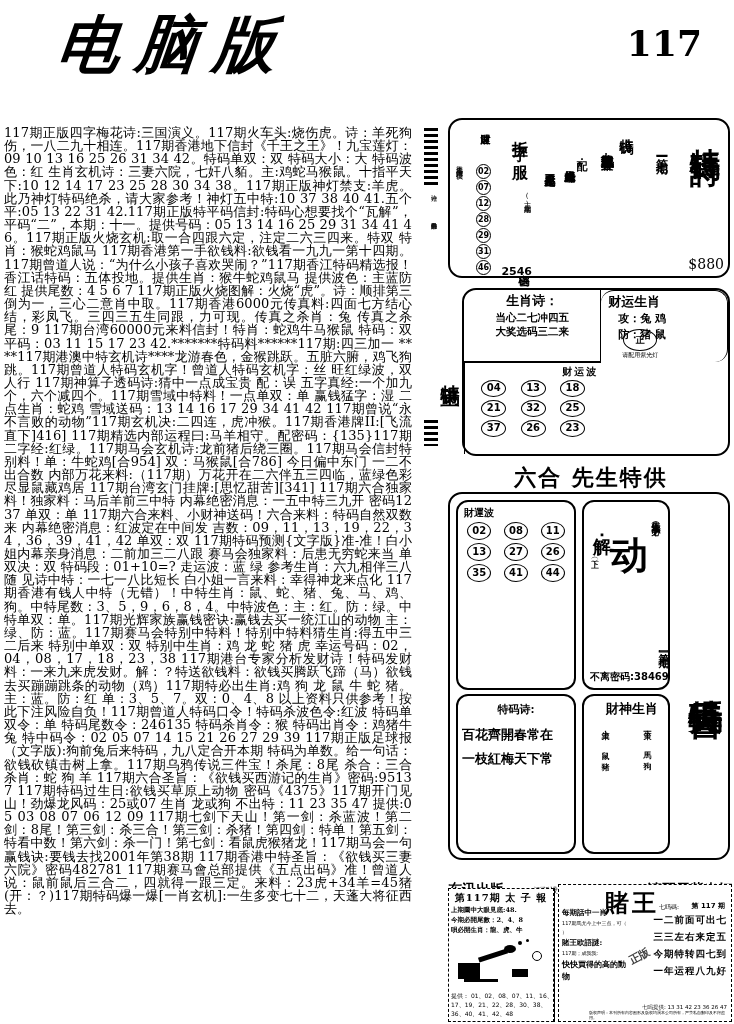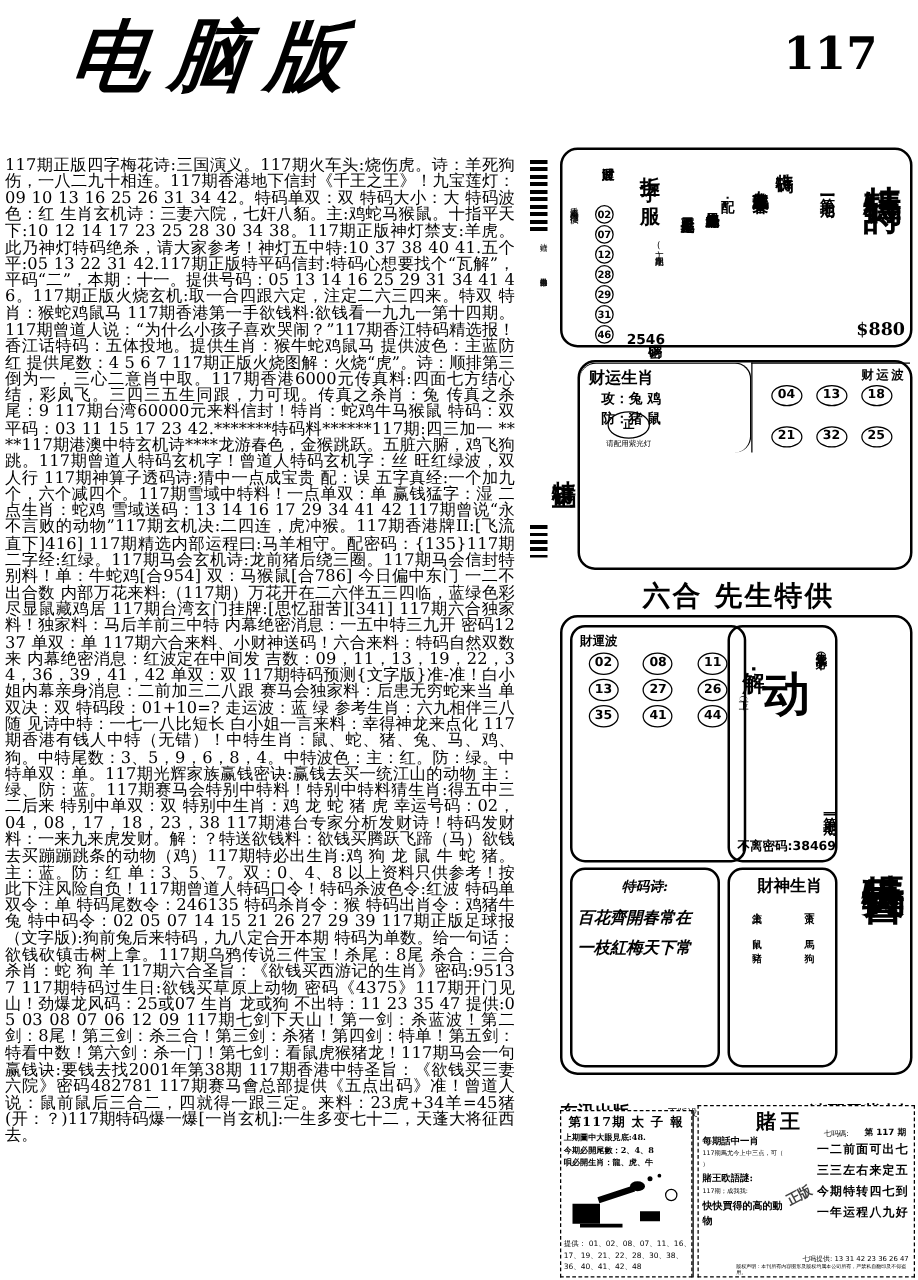--- a/index.html
+++ b/index.html
@@ -62,21 +62,21 @@
   
   #box-temashi { left:448px; top:118px; width:282px; height:160px; }
   #box-temashi .inner { position:relative; width:100%; height:100%; }
   .tm-title {
     position:absolute; right:6px; top:4px;
     font-family:"DejaVu Serif","Liberation Serif",serif;
     font-size:30px; font-weight:bold; line-height:34px;
     writing-mode:vertical-rl; text-orientation:upright;
     letter-spacing:4px;
   }
-  .tm-price { position:absolute; right:4px; bottom:4px; font-size:14px; font-weight:bold;
+  .tm-price { position:absolute; right:4px; bottom:4px; font-size:14px; font-weight:normal;
     font-family:"DejaVu Serif","Liberation Serif",serif;}
   .tm-issue { position:absolute; right:58px; top:28px; font-size:12px; font-weight:bold;
     writing-mode:vertical-rl; text-orientation:upright; letter-spacing:1px;}
   .tm-label { position:absolute; right:92px; top:8px; font-size:14px; font-weight:bold;
     writing-mode:vertical-rl; text-orientation:upright; letter-spacing:2px;}
   .tm-line1 { position:absolute; right:112px; top:22px; font-size:13px; font-weight:bold;
     writing-mode:vertical-rl; text-orientation:upright; letter-spacing:1px;}
   .tm-pei { position:absolute; right:140px; top:32px; font-size:11px; font-weight:bold;
     writing-mode:vertical-rl; text-orientation:upright;}
   .tm-line2 { position:absolute; right:152px; top:42px; font-size:11px; font-weight:bold;
@@ -120,21 +120,21 @@
     font-family:"DejaVu Serif","Liberation Serif",serif; }
   .tw-p { font-size:10.5px; text-align:center; font-weight:bold;
     font-family:"DejaVu Serif","Liberation Serif",serif; line-height:14px;}
   .tw-left-small { font-size:9px; line-height:12px; }
   .tw-mima { font-size:11px; font-weight:bold; text-align:center;
     font-family:"DejaVu Sans","Liberation Sans",sans-serif; }
   .tw-attack { font-size:11px; font-weight:bold; line-height:16px; padding-left:14px;
     font-family:"DejaVu Serif","Liberation Serif",serif;}
   .cfb-title { font-size:10px; font-weight:bold; text-align:right; letter-spacing:2px;
     font-family:Liberation Sans, sans-serif; margin-bottom:1px;}
-  .ball-grid { display:grid; grid-template-columns:repeat(3,1fr); gap:16px 4px; padding:0 8px;}
+  .ball-grid { display:grid; grid-template-columns:repeat(3,1fr); gap:3px 4px; padding:0 8px;}
   .ball {
     border:1.5px solid #000; border-radius:50%;
     width:25px; height:17px; font-size:10px; line-height:14px; text-align:center;
     font-family:"DejaVu Sans","Liberation Sans",sans-serif; font-weight:bold;
     justify-self:center;
   }
   .seal { position:absolute; left:16px; bottom:2px; width:46px; text-align:center; }
   .seal .ring { width:34px; height:22px; border:1px solid #000; border-radius:50%;
     margin:0 auto; font-size:9px; line-height:20px; font-weight:bold;}
   .seal .cap { font-size:6px; }
@@ -153,41 +153,41 @@
   #box-tianshu { left:448px; top:492px; width:282px; height:368px; }
   .ts-side {
     position:absolute; right:2px; top:6px; width:54px; height:352px;
     font-family:"DejaVu Serif","Liberation Serif",serif;
     font-size:34px; font-weight:bold; line-height:40px; text-align:center;
     writing-mode:vertical-rl; text-orientation:upright; letter-spacing:2px;
   }
   .ts-issue { position:absolute; right:58px; top:150px; font-size:11px; font-weight:bold;
     writing-mode:vertical-rl; text-orientation:upright; letter-spacing:1px;}
   .ts-upper { position:absolute; left:6px; top:6px; width:214px; height:190px; }
-  .ts-cfb { position:absolute; left:0; top:0; width:141px; height:190px;
+  .ts-cfb { position:absolute; left:0; top:0; width:120px; height:190px;
     border:2px solid #000; border-radius:12px; }
   .ts-cfb .t { font-size:10px; font-weight:bold; padding:4px 0 2px 6px;
     font-family:"DejaVu Serif","Liberation Serif",serif;}
   .ts-cfb .ball-grid { padding:0 4px; gap:3px 2px;}
   .ts-cfb .ball { width:24px; height:18px; line-height:15px; font-size:10px;}
   .ts-jie { position:absolute; left:126px; top:0; width:88px; height:190px;
     border:2px solid #000; border-radius:12px; }
   .ts-jie .jchar { position:absolute; left:6px; top:22px; font-size:18px; font-weight:bold;
     writing-mode:vertical-rl; text-orientation:upright;}
   .ts-jie .jsx { position:absolute; left:4px; top:52px; font-size:8px;
     writing-mode:vertical-rl; text-orientation:upright;}
   .ts-jie .dong { position:absolute; left:26px; top:28px; font-size:38px; font-weight:bold;
     font-family:"DejaVu Serif","Liberation Serif",serif;}
   .ts-jie .giver { position:absolute; right:6px; top:12px; font-size:9px; font-weight:bold;
     writing-mode:vertical-rl; text-orientation:upright; letter-spacing:1px;}
   .ts-jie .bili { position:absolute; left:6px; bottom:4px; font-size:10px; font-weight:bold;
     font-family:"DejaVu Sans","Liberation Sans",sans-serif; white-space:nowrap;}
   .ts-lower { position:absolute; left:6px; top:200px; width:214px; height:160px; }
   .ts-poem { position:absolute; left:0; top:0; width:120px; height:160px;
-    border:2px solid #000; border-radius:12px; padding:6px 4px;font-style:italic;}
+    border:2px solid #000; border-radius:12px; padding:6px 4px;}
   .ts-poem .t { font-size:11px; font-weight:bold; text-align:center;
     font-family:"DejaVu Serif","Liberation Serif",serif; margin-bottom:6px;}
   .ts-poem .l { font-size:13px; font-weight:bold; text-align:left; line-height:24px;
     font-family:"DejaVu Serif","Liberation Serif",serif;}
   .ts-god { position:absolute; left:126px; top:0; width:88px; height:160px;
     border:2px solid #000; border-radius:12px; }
   .ts-god .t { font-size:13px; font-weight:bold; text-align:center; padding-top:4px;
     font-family:"DejaVu Serif","Liberation Serif",serif;margin-left:12px;}
   .ts-god .cols { display:flex; justify-content:space-around; padding-top:6px; }
   .ts-god .c { font-size:8px; font-weight:bold; writing-mode:vertical-rl;
@@ -208,21 +208,21 @@
     font-family:"DejaVu Serif","Liberation Serif",serif; letter-spacing:1px;}
   .tz-l { font-size:6.5px; font-weight:bold; padding-left:2px; line-height:10px;
     font-family:"DejaVu Serif","Liberation Serif",serif;}
   .tz-art { position:relative; height:52px; margin:2px 3px; }
   .tz-art .blob { position:absolute; background:#000; }
   .tz-nums { font-size:6px; line-height:9px; padding-left:2px;
     font-family:"DejaVu Sans","Liberation Sans",sans-serif;}
 
   
   #box-duwang { left:558px; top:884px; width:174px; height:138px; border:1px dashed #000;}
-  .dw-title { position:absolute; left:46px; top:2px; font-size:16px; font-weight:bold;
+  .dw-title { position:absolute; left:46px; top:2px; font-size:24px; font-weight:bold;
     font-family:"DejaVu Serif","Liberation Serif",serif; letter-spacing:3px;}
   .dw-issue { position:absolute; right:6px; top:16px; font-size:7px; font-weight:bold;
     font-family:"DejaVu Sans","Liberation Sans",sans-serif;}
   .dw-lead { position:absolute; right:52px; top:18px; font-size:6px; }
   .dw-left { position:absolute; left:3px; top:22px; width:68px; }
   .dw-left .h { font-size:7.5px; font-weight:bold; line-height:12px;
     font-family:"DejaVu Serif","Liberation Serif",serif;}
   .dw-left .s { font-size:5px; line-height:9px; }
   .dw-left .big { font-size:8px; font-weight:bold; line-height:12px;
     font-family:"DejaVu Serif","Liberation Serif",serif;}
@@ -277,20 +277,25 @@
         <div class="b">31</div>
         <div class="b">46</div>
       </div>
     <div class="tm-credit">香港馬會內部提供</div>
   </div>
 </div>
 
 <div class="tw-side">特碼王</div>
 <div class="box round" id="box-temawang">
   <div class="tw-grid">
+    <div class="tw-cell tl">
+      <div class="tw-h">生肖诗：</div>
+      <div class="tw-p">当心二七冲四五</div>
+      <div class="tw-p">大奖选码三二来</div>
+    </div>
     <div class="tw-cell bl">
       <div class="tw-h" style="text-align:left;padding-left:4px">财运生肖</div>
       <div class="tw-attack">
         <span>攻：</span><span>兔 鸡</span>
       </div>
       <div class="tw-attack">
         <span>防：</span><span>猪 鼠</span>
       </div>
       <div class="seal">
         <div class="ring">正</div>

